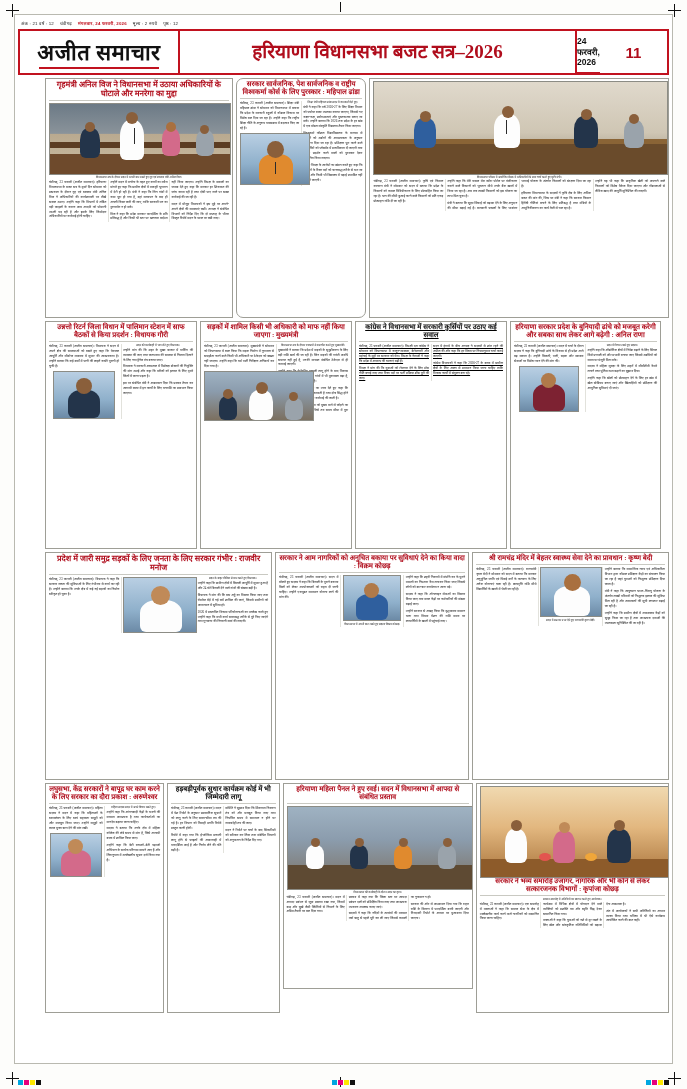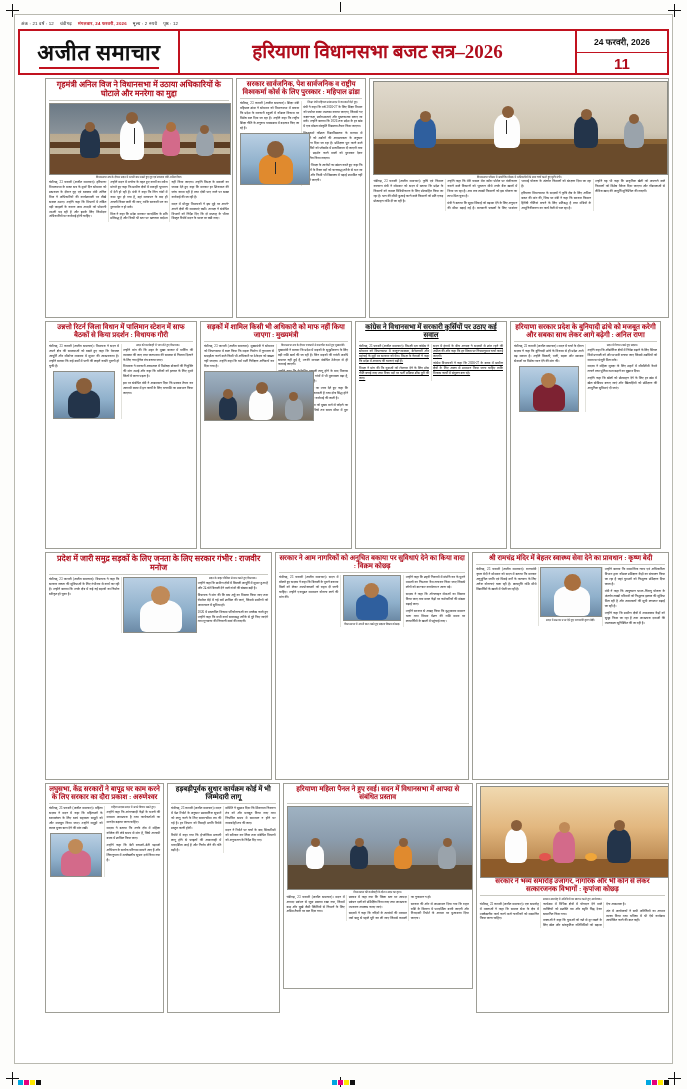--- a/index.html
+++ b/index.html
@@ -66,21 +66,21 @@
     flex:1; display:flex; align-items:center; justify-content:center;
     background:#ffffff;
   }
   .mh-center .hl {
     font-family:"Liberation Serif", serif;
     font-weight:bold; font-size:19px; color:#b00d1c; text-align:center;
     line-height:1.1;
   }
   .mh-right {
     width:92px; border-left:2px solid #c1121f;
-    display:flex; flex-direction:column;
+    display:flex; flex-direction:row;
   }
   .mh-date {
     flex:0 0 22px; display:flex;align-items:center;justify-content:center;
     font-size:8.5px; font-weight:bold; color:#111;
     border-bottom:1px solid #c1121f;
   }
   .mh-pg {
     flex:1; display:flex;align-items:center;justify-content:center;
     font-size:15px; font-weight:bold; color:#b00d1c;
   }
@@ -217,21 +217,21 @@
           </div>
           <div class="capout">विधानसभा सत्र के दौरान सदन में अपनी बात रखते हुए गृह एवं स्वास्थ्य मंत्री अनिल विज।</div>
           <div class="body cols3">
             <p>चंडीगढ़, 23 फरवरी (अजीत समाचार)। हरियाणा विधानसभा के बजट सत्र के दूसरे दिन सोमवार को प्रश्नकाल के दौरान गृह एवं स्वास्थ्य मंत्री अनिल विज ने अधिकारियों की कार्यप्रणाली पर तीखे सवाल उठाए। उन्होंने कहा कि विभागों में लंबित पड़ी फाइलों के कारण आम आदमी को परेशानी उठानी पड़ रही है और इसके लिए जिम्मेदार अधिकारियों पर कार्रवाई होनी चाहिए।</p>
             <p>उन्होंने सदन में मनरेगा के तहत हुए कार्यों का ब्यौरा मांगते हुए कहा कि ग्रामीण क्षेत्रों में मजदूरी भुगतान में देरी हो रही है। मंत्री ने कहा कि जिन गांवों में काम पूरा हो गया है, वहां सत्यापन के बाद ही अगली किस्त जारी की जाए, ताकि सरकारी धन का दुरुपयोग न हो सके।</p>
             <p>विज ने कहा कि प्रदेश सरकार पारदर्शिता के प्रति प्रतिबद्ध है और किसी भी स्तर पर भ्रष्टाचार बर्दाश्त नहीं किया जाएगा। उन्होंने विपक्ष के सवालों का जवाब देते हुए कहा कि सरकार हर शिकायत की जांच करवा रही है तथा दोषी पाए जाने पर सख्त कार्रवाई की जा रही है।</p>
             <p>सदन में मौजूद विधायकों ने इस मुद्दे पर अपने-अपने क्षेत्रों की समस्याएं रखीं। अध्यक्ष ने संबंधित विभागों को निर्देश दिए कि दो सप्ताह के भीतर विस्तृत रिपोर्ट सदन के पटल पर रखी जाए।</p>
           </div>
         </div>
 
-        <div class="art" style="width:132px; height:240px;">
+        <div class="art" style="width:132px; height:240px;border-radius:7px;">
           <div class="hd red h3">सरकार सार्वजनिक, पेश सार्वजनिक व राष्ट्रीय विश्वकर्मा कोर्स के लिए पुरस्कार : महिपाल ढांडा</div>
           <div class="body cols2">
             <p>चंडीगढ़, 23 फरवरी (अजीत समाचार)। शिक्षा मंत्री महिपाल ढांडा ने सोमवार को विधानसभा में बताया कि प्रदेश के सरकारी स्कूलों में कौशल विकास पर विशेष बल दिया जा रहा है। उन्होंने कहा कि राष्ट्रीय शिक्षा नीति के अनुरूप पाठ्यक्रम में बदलाव किए जा रहे हैं।</p>
             <div class="ph ph-center" style="width:70px;height:52px;">
               <div class="scene s-portrait">
                 <div class="fig saffron" style="left:18px;bottom:0;width:34px;height:30px;"></div>
                 <div class="head" style="left:26px;bottom:26px;width:17px;height:17px;"></div>
                 <div class="mic" style="left:34px;bottom:10px;height:12px;"></div>
               </div>
             </div>

